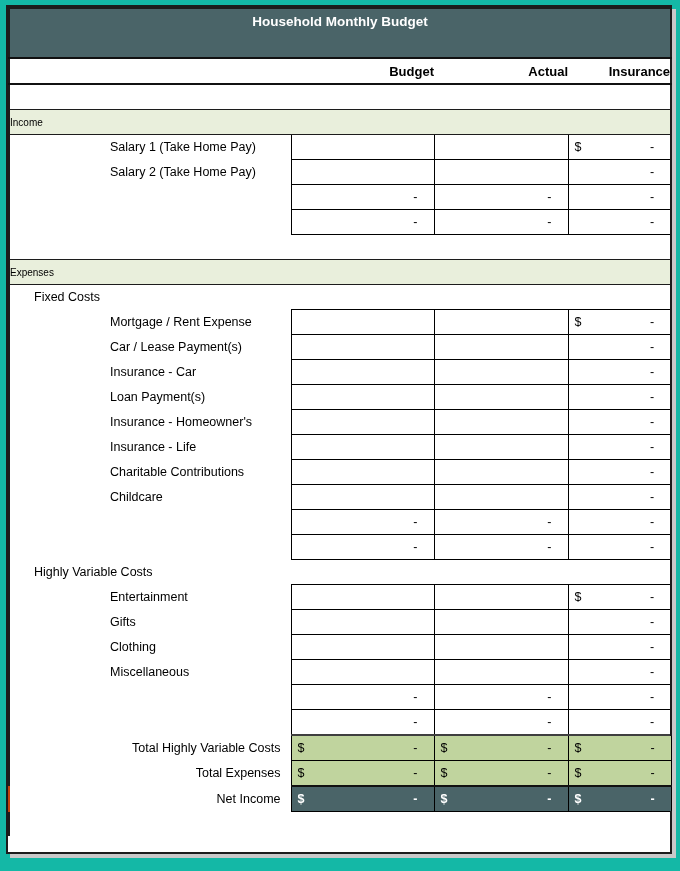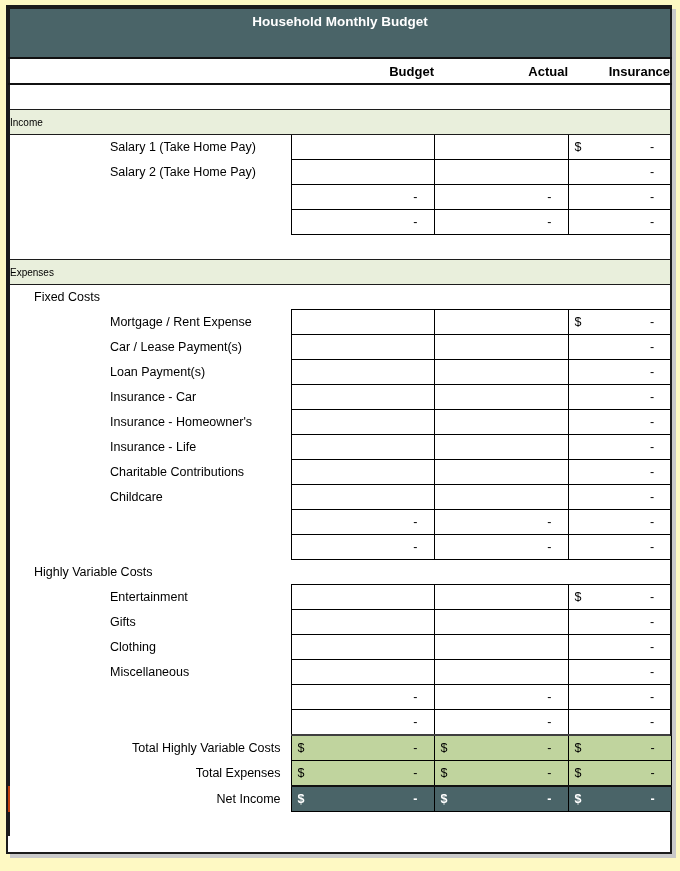--- a/index.html
+++ b/index.html
@@ -5,21 +5,21 @@
   html, body {
     margin: 0;
     padding: 0;
     background: #ffffff;
     font-family: "Liberation Sans", sans-serif;
   }
   #page {
     position: relative;
     width: 680px;
     height: 871px;
-    background: #fef9c3;
+    background: #14b8a6;
     overflow: hidden;
   }
   
   .sheet {
     position: absolute;
     left: 6px;
     top: 5px;
     width: 666px;
     height: 849px;
     box-sizing: border-box;
@@ -392,44 +392,44 @@
           </td>
           <td class="money rightedge">
             <div class="mcell">
               <span class="cur"></span>
               <span class="val">-</span>
             </div>
           </td>
         </tr>
         <tr class="drow">
           <td class="lbl">
+            <span class="ind3 clip">Insurance - Car</span>
+          </td>
+          <td class="money">
+            <div class="mcell">
+              <span class="cur"></span>
+              <span class="val"></span>
+            </div>
+          </td>
+          <td class="money">
+            <div class="mcell">
+              <span class="cur"></span>
+              <span class="val"></span>
+            </div>
+          </td>
+          <td class="money rightedge">
+            <div class="mcell">
+              <span class="cur"></span>
+              <span class="val">-</span>
+            </div>
+          </td>
+        </tr>
+        <tr class="drow">
+          <td class="lbl">
             <span class="ind3 clip">Loan Payment(s)</span>
-          </td>
-          <td class="money">
-            <div class="mcell">
-              <span class="cur"></span>
-              <span class="val"></span>
-            </div>
-          </td>
-          <td class="money">
-            <div class="mcell">
-              <span class="cur"></span>
-              <span class="val"></span>
-            </div>
-          </td>
-          <td class="money rightedge">
-            <div class="mcell">
-              <span class="cur"></span>
-              <span class="val">-</span>
-            </div>
-          </td>
-        </tr>
-        <tr class="drow">
-          <td class="lbl">
-            <span class="ind3 clip">Insurance - Car</span>
           </td>
           <td class="money">
             <div class="mcell">
               <span class="cur"></span>
               <span class="val"></span>
             </div>
           </td>
           <td class="money">
             <div class="mcell">
               <span class="cur"></span>

